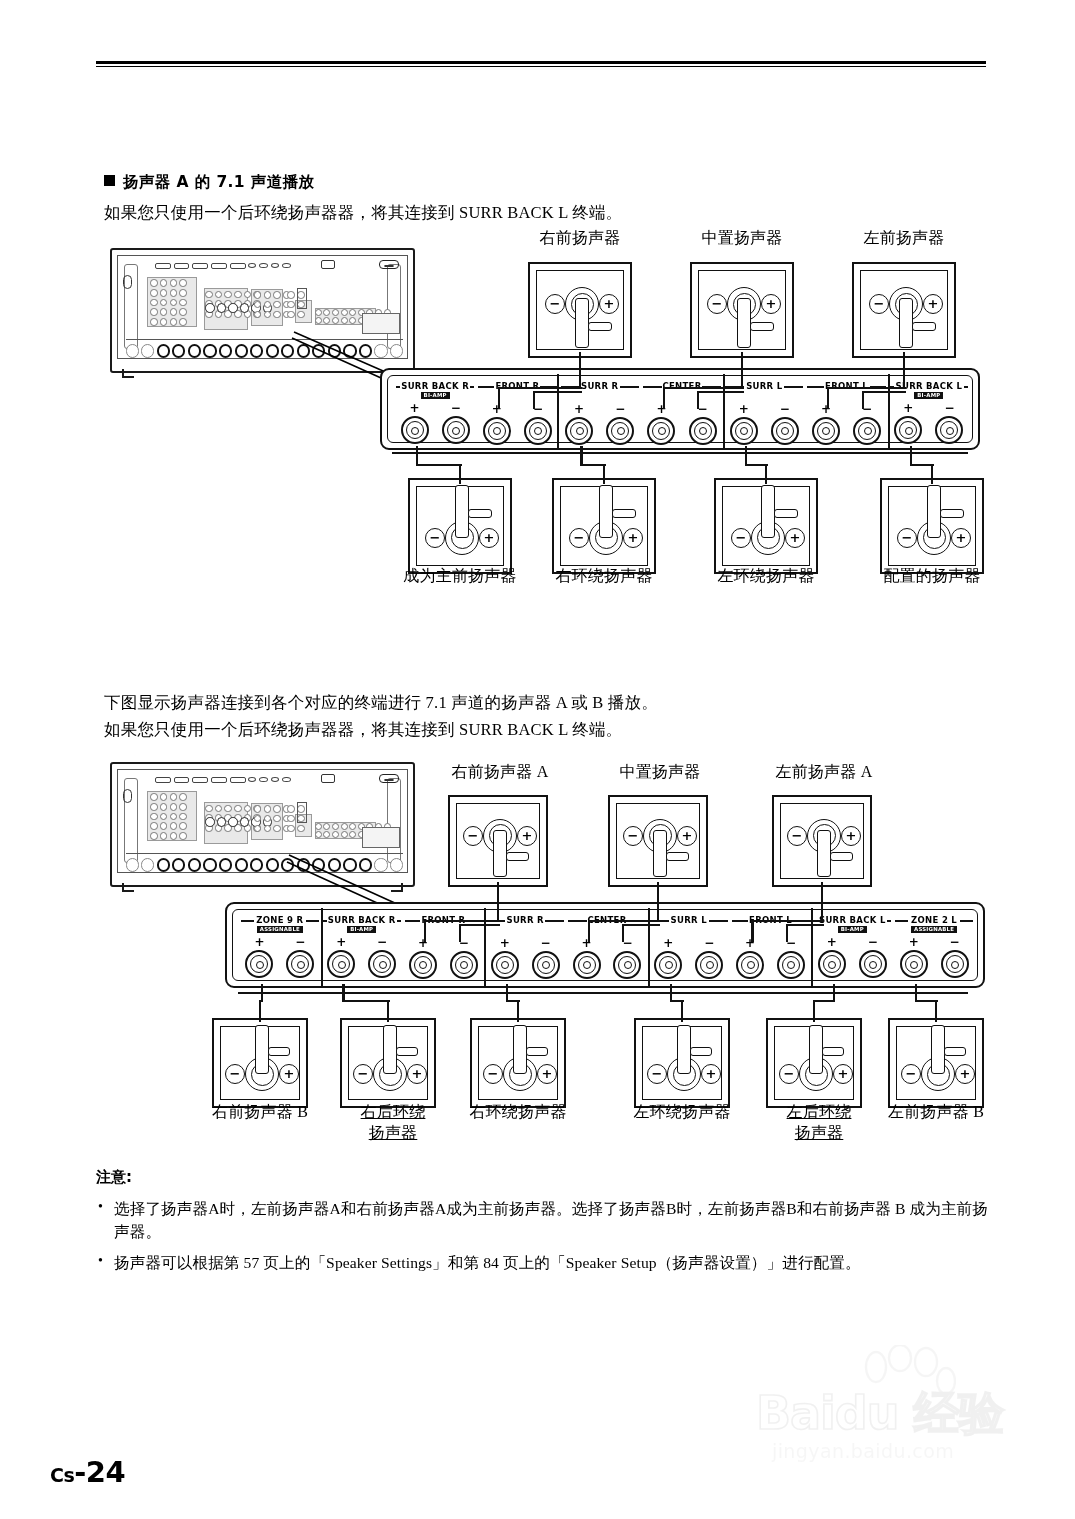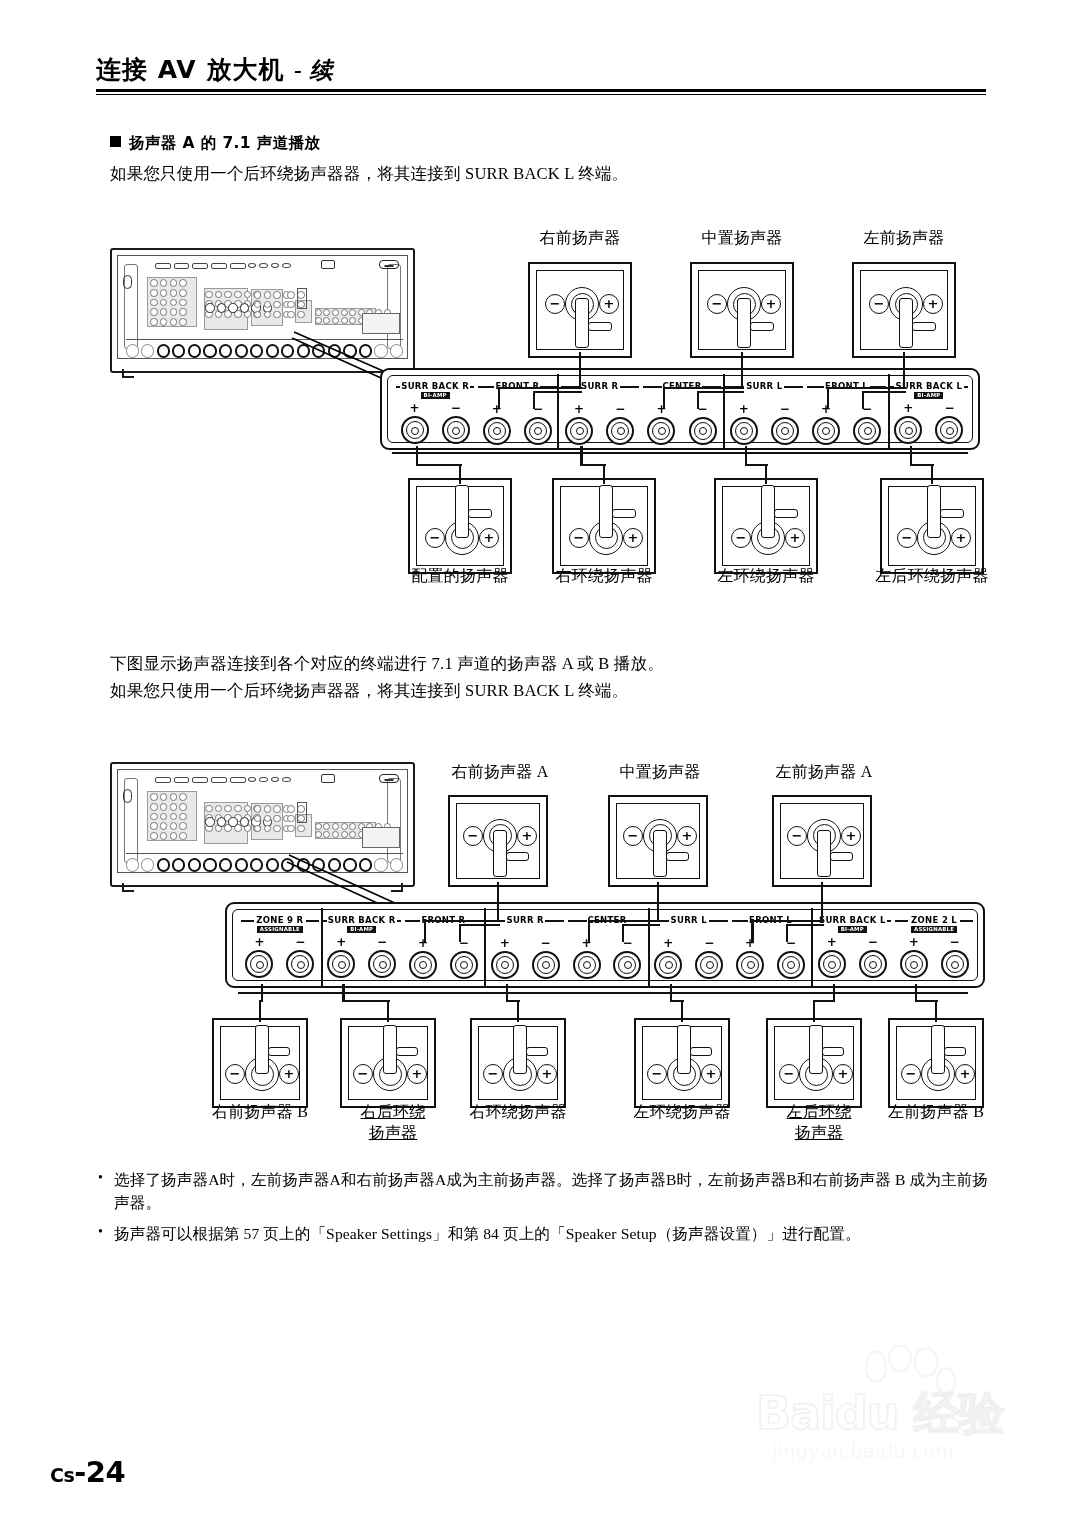--- a/index.html
+++ b/index.html
@@ -41,22 +41,23 @@
     margin-top: 5px;
     border-top: 3px solid #000;
     border-bottom: 1px solid #000;
     height: 2px;
     width: 890px;
   }
 
   
   .section {
     position: absolute;
-    left: 110px;
+    left: 104px;
     width: 900px;
+    margin-top: 39px;
   }
   .sec-head {
     font-family: "DejaVu Sans", "Liberation Sans", sans-serif;
     font-size: 15.5px;
     font-weight: bold;
     letter-spacing: .4px;
     margin-bottom: 7px;
     white-space: nowrap;
   }
   .sec-head .bullet-sq {
@@ -385,24 +386,20 @@
     color: #efefef;
     letter-spacing: .4px;
     white-space: nowrap;
   }
   .wm-paw { position: absolute; left: 108px; top: 0px; }
 </style>
 </head>
 <body>
 
 <div class="page-header">
-  <div class="header-title">
-    <span>连接 AV 放大机</span>
-    <span class="cont">- 续</span>
-  </div>
   <div class="header-rule"></div>
 </div>
 
 <div class="section" style="top:133px;">
   <div class="sec-head">
     <span class="bullet-sq"></span><span>扬声器 A 的 7.1 声道播放</span>
   </div>
   <div class="body-line">如果您只使用一个后环绕扬声器器，将其连接到 SURR BACK L 终端。</div>
 </div>
 
@@ -702,21 +699,21 @@
     <div class="wire wire-h" style="left:861.8514285714286px;top:391px;width:44.14857142857136px;"></div>
     <div class="wire wire-v" style="left:861.8514285714286px;top:391px;height:18px;"></div>
     <div class="spk-box" style="left:408px;top:478px;width:104px;height:96px;">
       <div class="inner"></div>
       <div class="spk-term" style="left:35px;top:40.599999999999994px;"></div>
       <div class="pmcircle" style="left:15px;top:47.599999999999994px;">−</div>
       <div class="pmcircle" style="left:69px;top:47.599999999999994px;">+</div>
       <div class="plugstem" style="left:45px;top:4.79999999999999px;width:14px;height:52.800000000000004px;"></div>
       <div class="plugstem" style="left:58px;top:28.799999999999997px;width:23.92px;height:9px;"></div>
     </div>
-    <div class="cap" style="left:340px;top:566px;width:240px;">配置的扬声器</div>
+    <div class="cap" style="left:340px;top:566px;width:240px;">成为主前扬声器</div>
     <div class="wire wire-v" style="left:415.86285714285714px;top:446px;height:18px;"></div>
     <div class="wire wire-h" style="left:415.86285714285714px;top:464px;width:46.13714285714286px;"></div>
     <div class="wire wire-v" style="left:459px;top:464px;height:20px;"></div>
     <div class="spk-box" style="left:552px;top:478px;width:104px;height:96px;">
       <div class="inner"></div>
       <div class="spk-term" style="left:35px;top:40.599999999999994px;"></div>
       <div class="pmcircle" style="left:15px;top:47.599999999999994px;">−</div>
       <div class="pmcircle" style="left:69px;top:47.599999999999994px;">+</div>
       <div class="plugstem" style="left:45px;top:4.79999999999999px;width:14px;height:52.800000000000004px;"></div>
       <div class="plugstem" style="left:58px;top:28.799999999999997px;width:23.92px;height:9px;"></div>
@@ -738,21 +735,21 @@
     <div class="wire wire-h" style="left:745.0057142857142px;top:464px;width:22.994285714285752px;"></div>
     <div class="wire wire-v" style="left:765px;top:464px;height:20px;"></div>
     <div class="spk-box" style="left:880px;top:478px;width:104px;height:96px;">
       <div class="inner"></div>
       <div class="spk-term" style="left:35px;top:40.599999999999994px;"></div>
       <div class="pmcircle" style="left:15px;top:47.599999999999994px;">−</div>
       <div class="pmcircle" style="left:69px;top:47.599999999999994px;">+</div>
       <div class="plugstem" style="left:45px;top:4.79999999999999px;width:14px;height:52.800000000000004px;"></div>
       <div class="plugstem" style="left:58px;top:28.799999999999997px;width:23.92px;height:9px;"></div>
     </div>
-    <div class="cap" style="left:812px;top:566px;width:240px;">左后环绕扬声器</div>
+    <div class="cap" style="left:812px;top:566px;width:240px;">配置的扬声器</div>
     <div class="wire wire-v" style="left:909.5771428571429px;top:446px;height:18px;"></div>
     <div class="wire wire-h" style="left:909.5771428571429px;top:464px;width:24.422857142857083px;"></div>
     <div class="wire wire-v" style="left:931px;top:464px;height:20px;"></div>
     <div class="wire wire-h" style="left:392px;top:452px;width:576px;"></div>
   </div>
 
 <div class="section" style="top:651px;">
   <div class="body-line">下图显示扬声器连接到各个对应的终端进行 7.1 声道的扬声器 A 或 B 播放。</div>
   <div class="body-line">如果您只使用一个后环绕扬声器器，将其连接到 SURR BACK L 终端。</div>
 </div>
@@ -1156,20 +1153,21 @@
       <div class="plugstem" style="left:54px;top:27px;width:22.080000000000002px;height:9px;"></div>
     </div>
     <div class="cap" style="left:826px;top:1102px;width:220px;">左前扬声器 B</div>
     <div class="wire wire-v" style="left:914.9377777777777px;top:984px;height:16px;"></div>
     <div class="wire wire-h" style="left:914.9377777777777px;top:1000px;width:23.062222222222317px;"></div>
     <div class="wire wire-v" style="left:935px;top:1000px;height:22px;"></div>
     <div class="wire wire-h" style="left:238px;top:992px;width:730px;"></div>
   </div>
 
 <div class="notes">
+  <div class="notes-title">注意:</div>
   <div class="note">选择了扬声器A时，左前扬声器A和右前扬声器A成为主前扬声器。选择了扬声器B时，左前扬声器B和右前扬声器 B 成为主前扬声器。</div>
   <div class="note">扬声器可以根据第 57 页上的「Speaker Settings」和第 84 页上的「Speaker Setup（扬声器设置）」进行配置。</div>
 </div>
 
 <div class="footer">
   <span class="cs">Cs</span><span>-24</span>
 </div>
 
 <div class="watermark">
   <svg class="wm-paw" width="96" height="62" viewBox="0 0 96 62">

